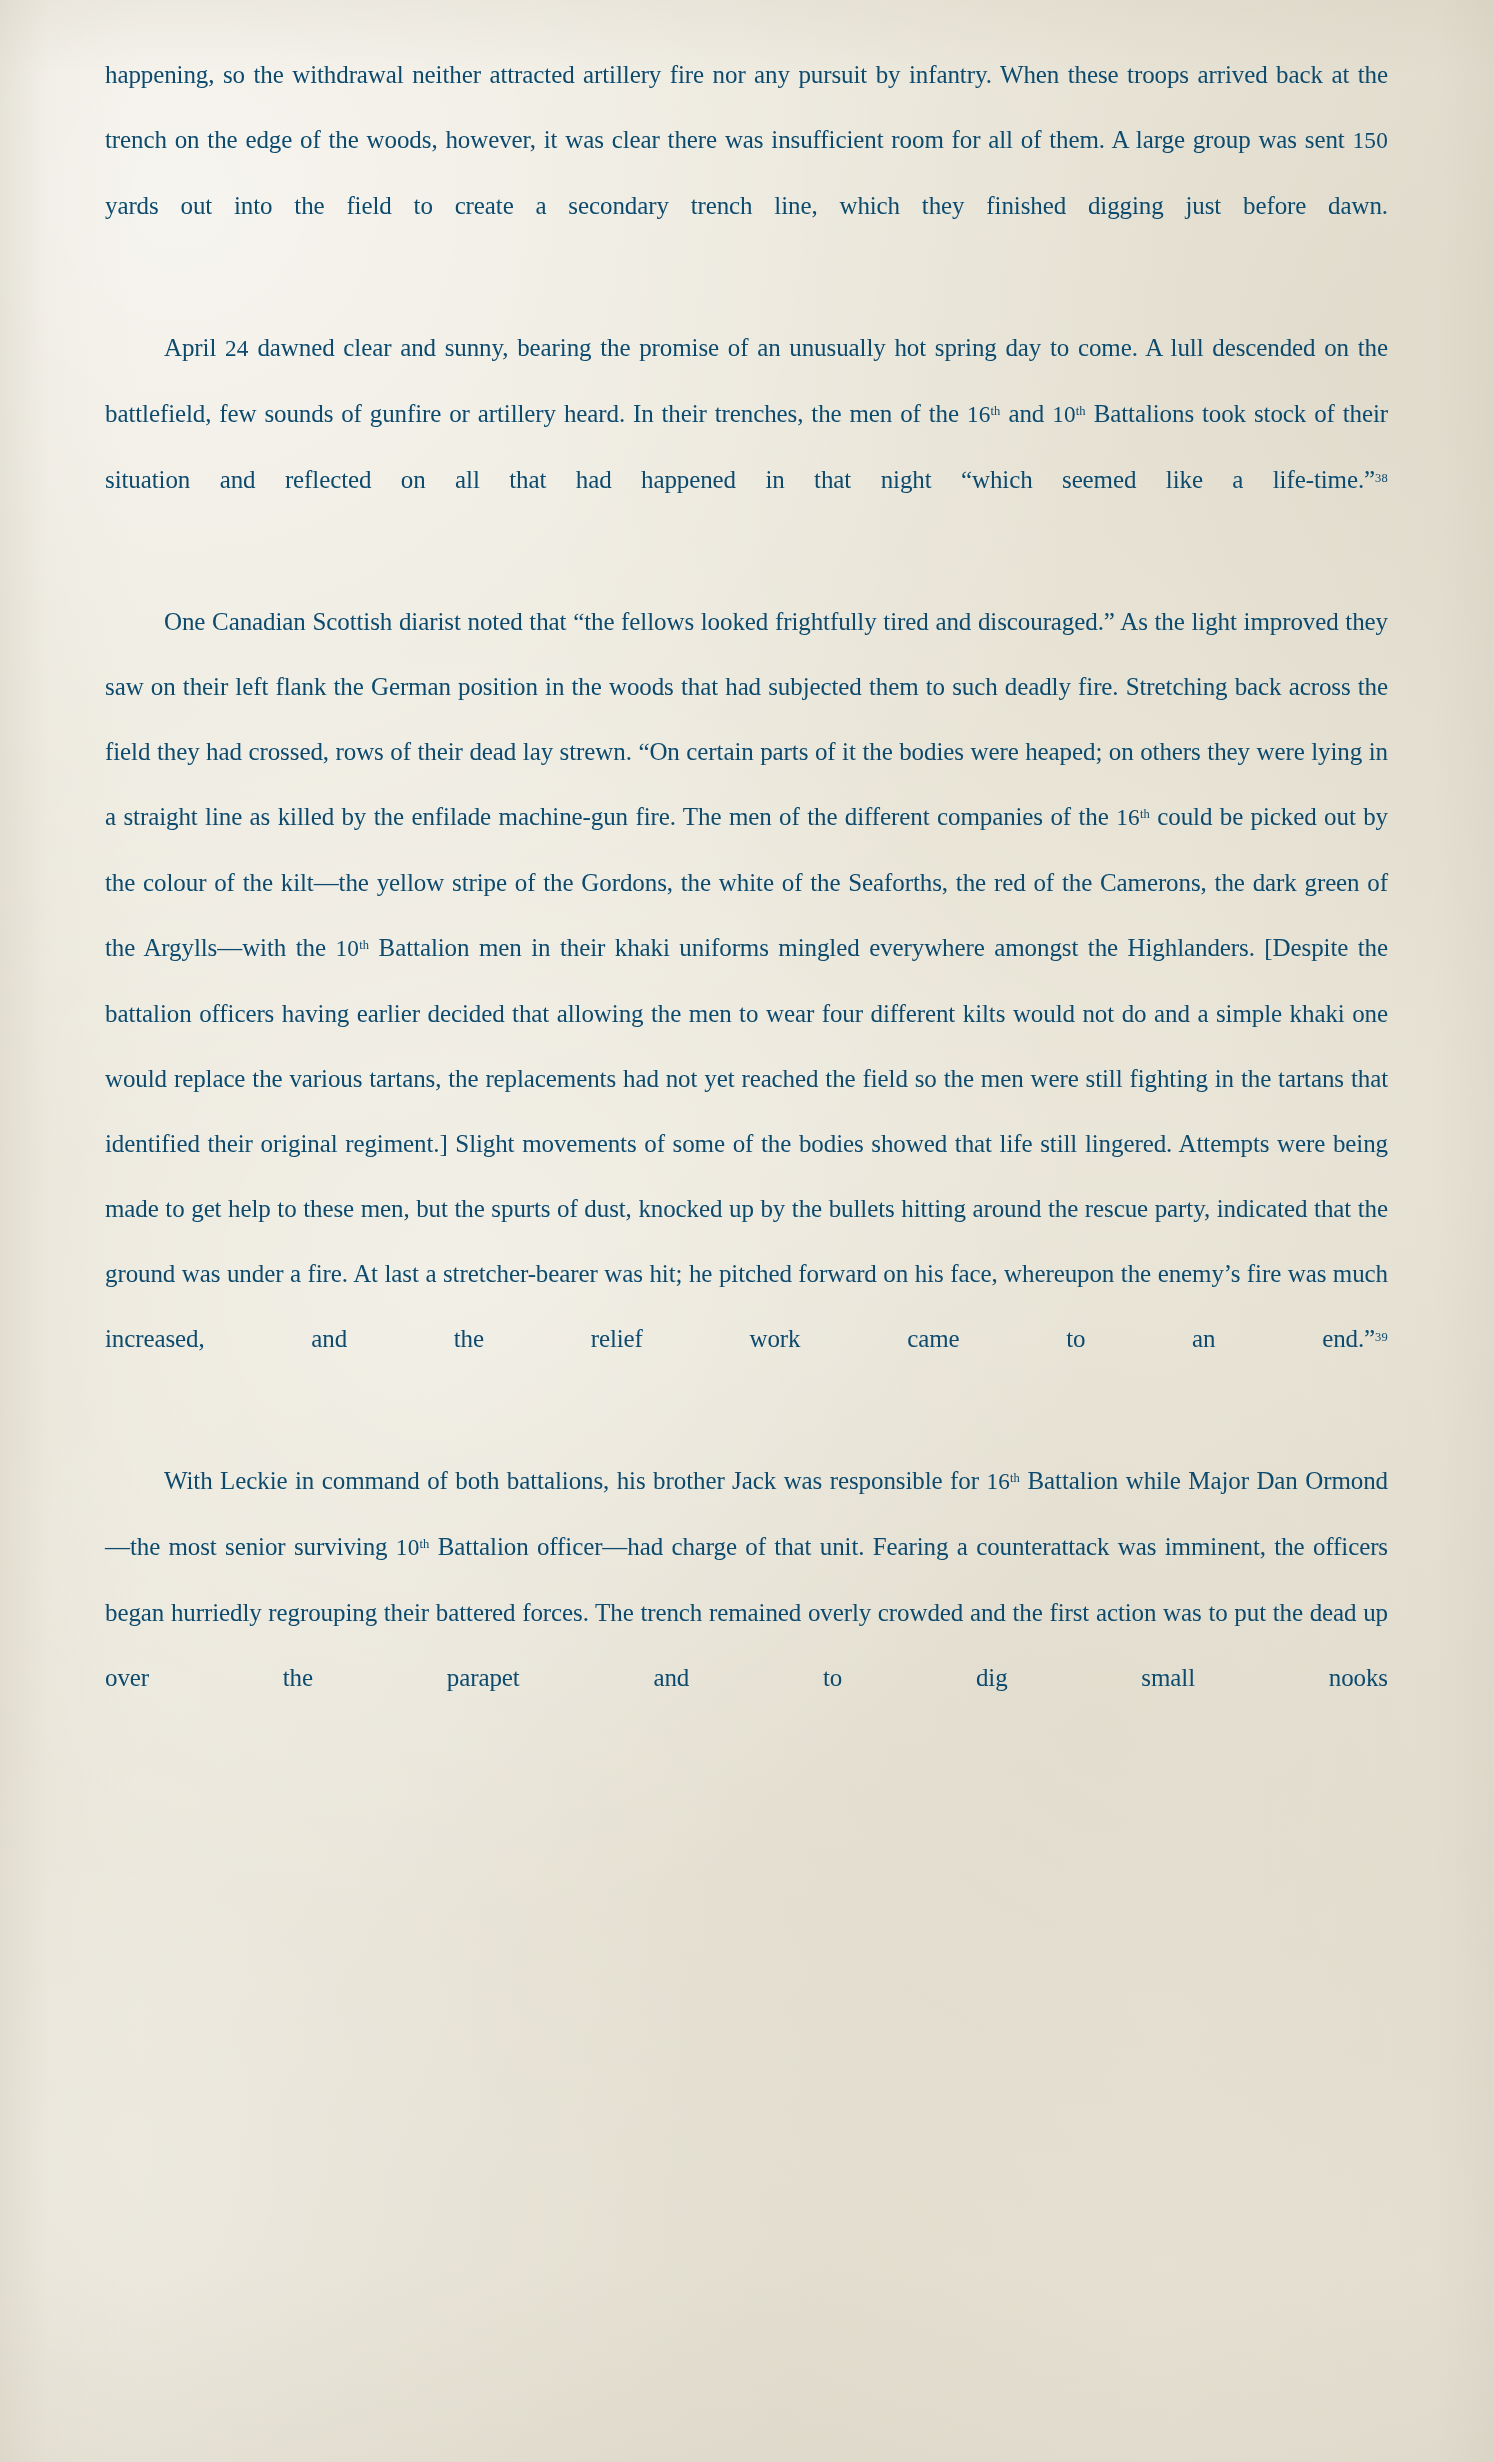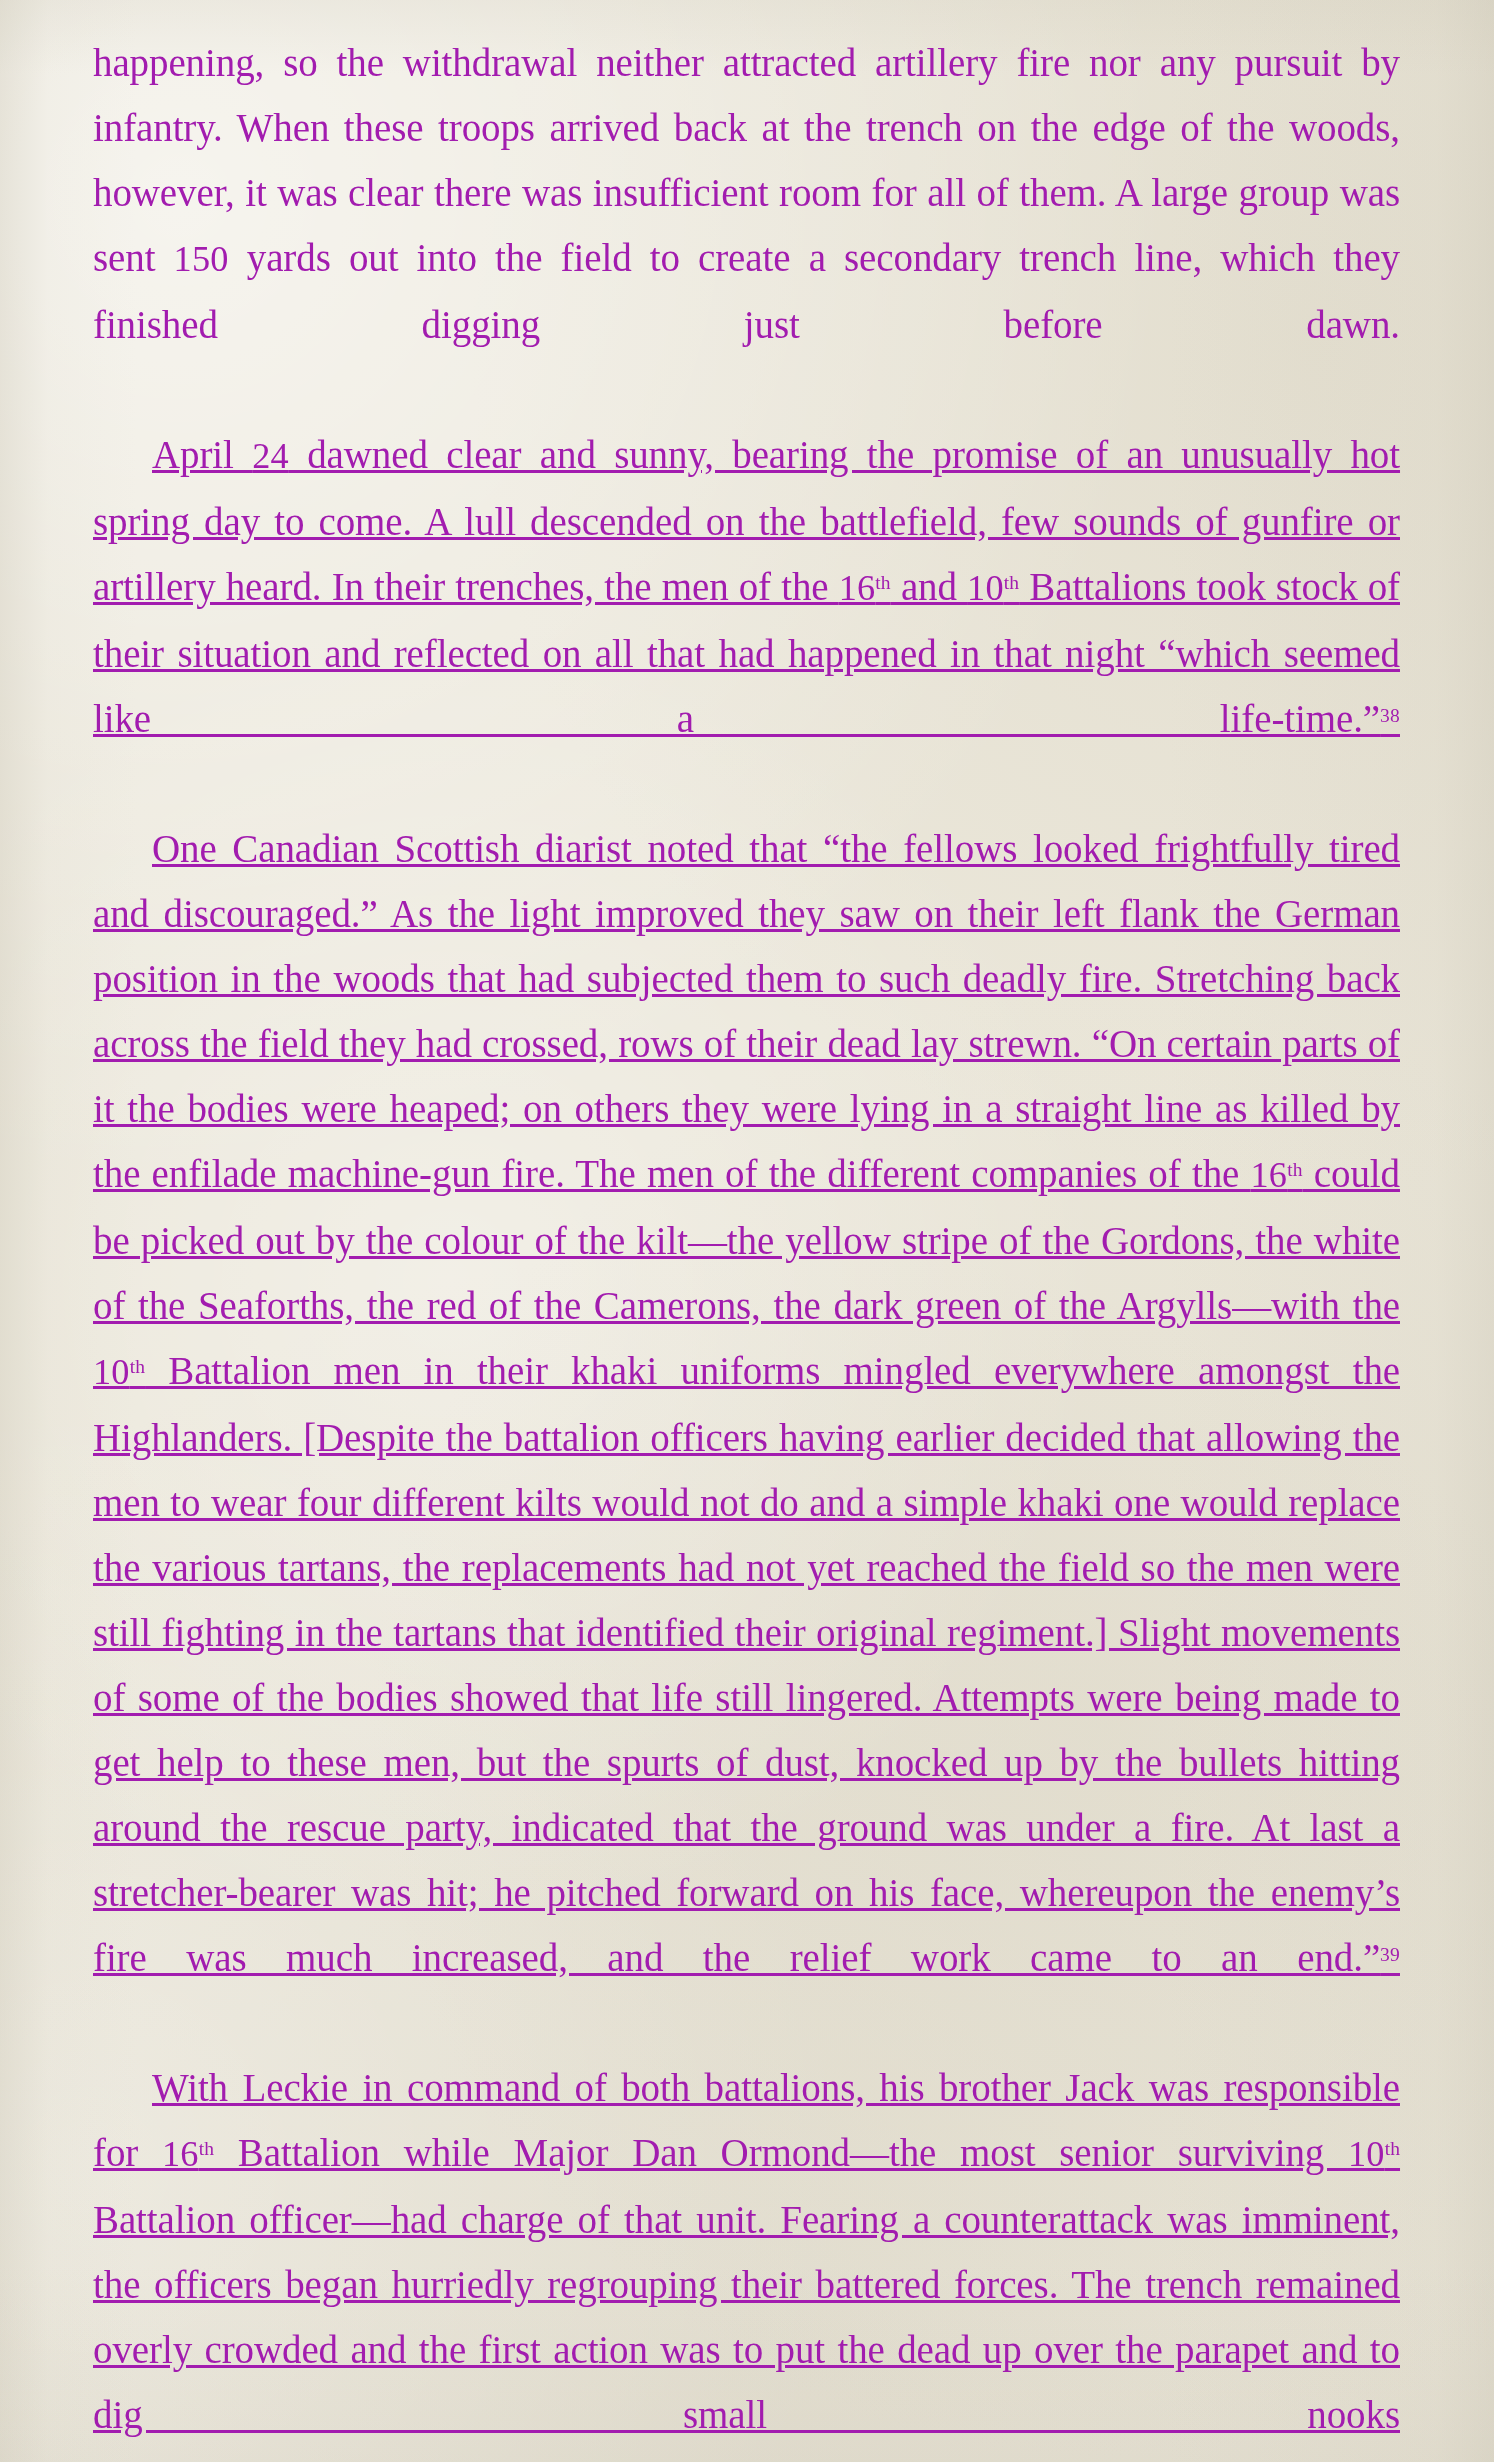--- a/index.html
+++ b/index.html
@@ -58,36 +58,35 @@
 
   .textblock {
     position: absolute;
     left: 93px;
     top: 30px;
     width: 1307px;
     z-index: 2;
   }
 
   p.para {
-    margin: 0;
+    margin: 12px;
     padding: 0;
     text-align: justify;
     text-justify: inter-word;
-    color: #a21caf;
-    font-size: 39px;
+    color: #0c4a6e;
+    font-size: 25px;
     line-height: 65px;
     letter-spacing: -0.1px;
     word-spacing: 0.3px;
     text-indent: 0;
     -webkit-font-smoothing: antialiased;
   }
 
   p.para.indent {
     text-indent: 59px;
-    text-decoration: underline;
   }
 
   
   p.para::after {
     content: "";
     display: inline-block;
     width: 100%;
   }
 
   sup.ord {

